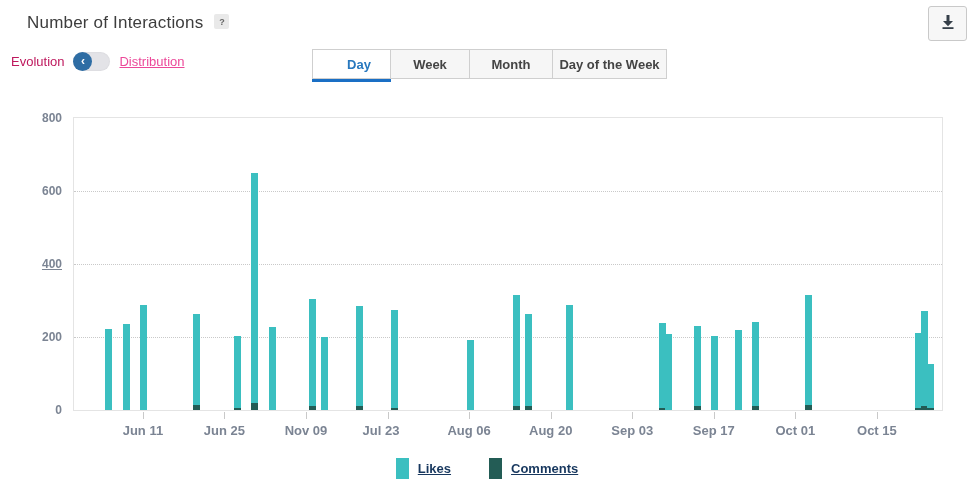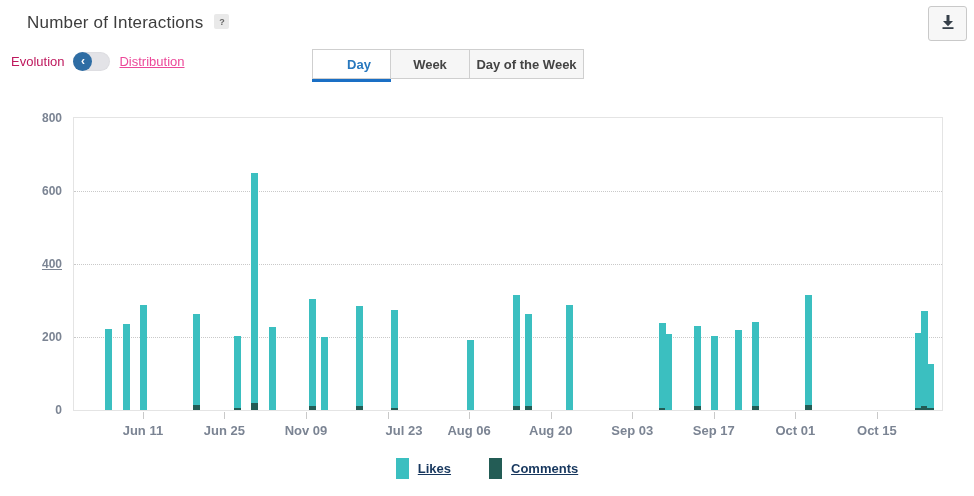--- a/index.html
+++ b/index.html
@@ -87,20 +87,23 @@
   </div>
 
   <div class="tabs">
     <div class="tab active" style="width:79px">
       <span>Day</span>
       <span class="tab-underline"></span>
     </div>
     <div class="tab" style="width:79px">
       <span>Week</span>
     </div>
+    <div class="tab" style="width:83px">
+      <span>Month</span>
+    </div>
     <div class="tab" style="width:114px">
       <span>Day of the Week</span>
     </div>
   </div>
 
   <div class="y-labels" id="yLabels">
       <div class="y-label" style="top: 286px;">0</div>
       <div class="y-label" style="top: 213px;">200</div>
       <div class="y-label" style="top: 140px; text-decoration: underline;">400</div>
       <div class="y-label" style="top: 67px;">600</div>
@@ -154,21 +157,21 @@
     </div>
 
   <div class="x-ticks" id="xTicks">
       <div class="x-tickmark" style="left: 69.906px;"></div>
       <div class="x-label" style="left: 24.906px;">Jun 11</div>
       <div class="x-tickmark" style="left: 151.463px;"></div>
       <div class="x-label" style="left: 106.463px;">Jun 25</div>
       <div class="x-tickmark" style="left: 233.02px;"></div>
       <div class="x-label" style="left: 188.02px;">Nov 09</div>
       <div class="x-tickmark" style="left: 314.577px;"></div>
-      <div class="x-label" style="left: 286px;">Jul 23</div>
+      <div class="x-label" style="left: 263px;">Jul 23</div>
       <div class="x-tickmark" style="left: 396.134px;"></div>
       <div class="x-label" style="left: 351.134px;">Aug 06</div>
       <div class="x-tickmark" style="left: 477.691px;"></div>
       <div class="x-label" style="left: 432.691px;">Aug 20</div>
       <div class="x-tickmark" style="left: 559.248px;"></div>
       <div class="x-label" style="left: 514.248px;">Sep 03</div>
       <div class="x-tickmark" style="left: 640.805px;"></div>
       <div class="x-label" style="left: 595.805px;">Sep 17</div>
       <div class="x-tickmark" style="left: 722.362px;"></div>
       <div class="x-label" style="left: 677.362px;">Oct 01</div>

